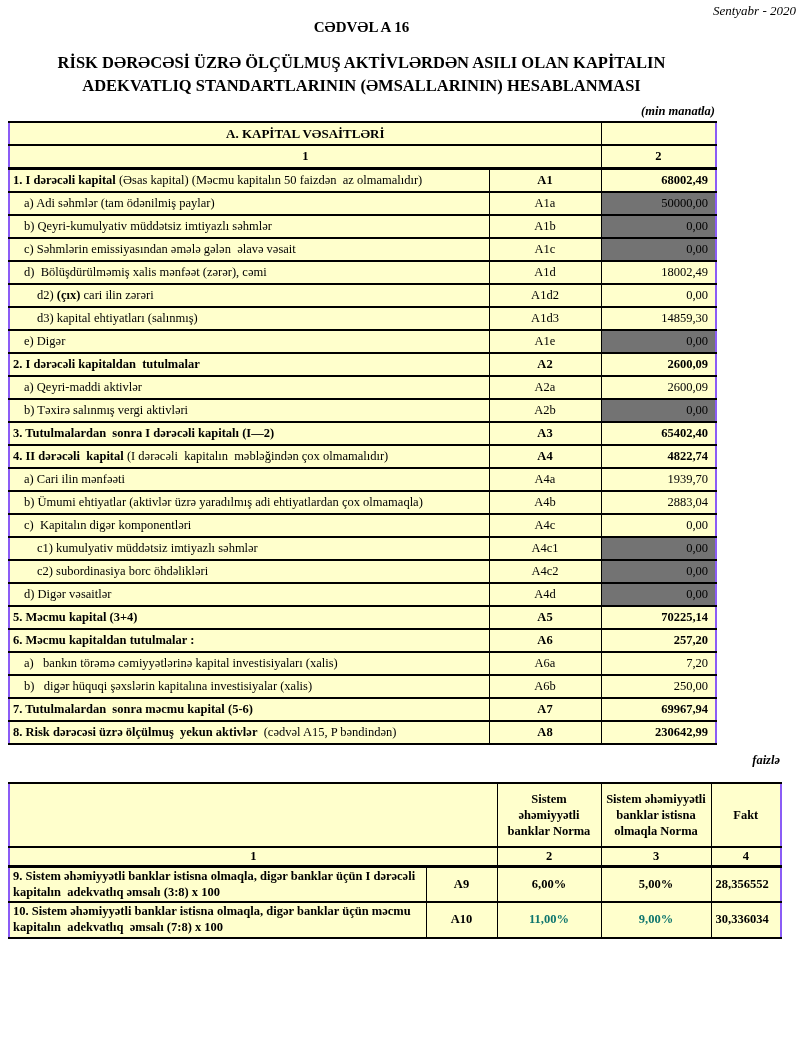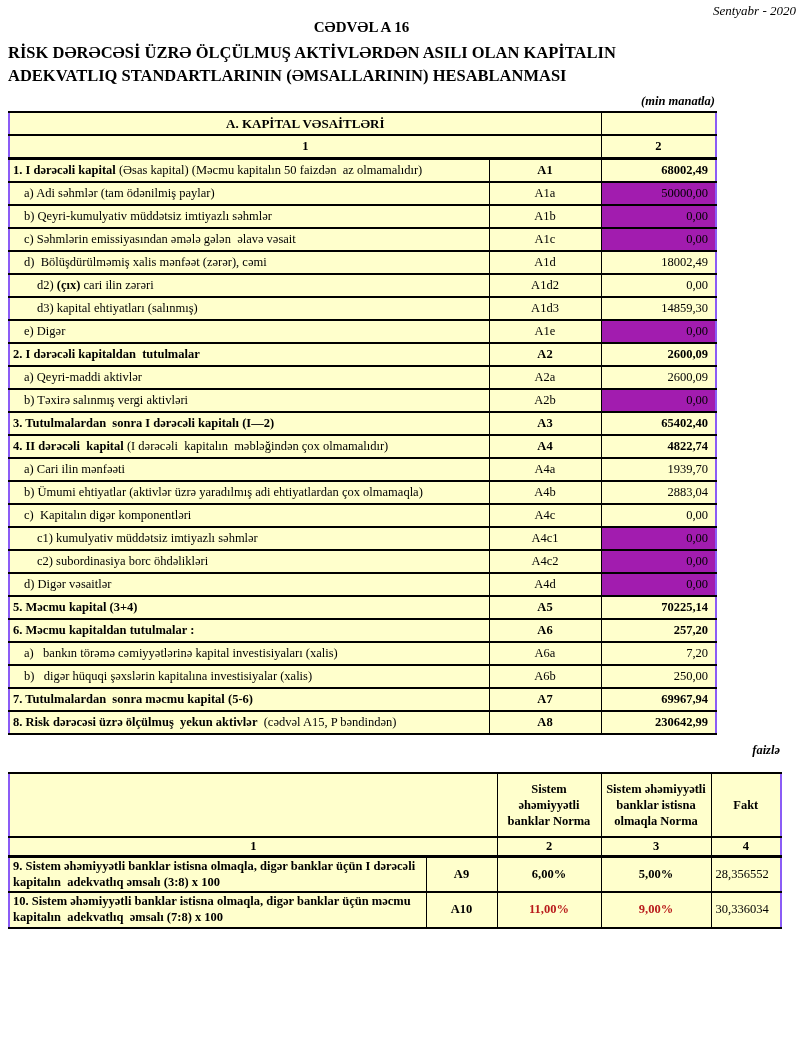--- a/index.html
+++ b/index.html
@@ -1,21 +1,21 @@
 <!DOCTYPE html>
 <html><head>
 <meta charset="utf-8">
 <style>
   html,body{margin:0;padding:0;background:#ffffff;}
   body{width:800px;height:1040px;font-family:"Liberation Serif",serif;color:#000;}
   .page{position:relative;width:800px;height:1040px;overflow:hidden;}
   .date-note{position:absolute;top:3px;right:4px;font-style:italic;font-size:13px;}
   .content{padding-left:8px;}
   .table-ref{width:707px;text-align:center;font-weight:bold;font-size:15px;padding-top:19px;}
-  .main-title{width:707px;text-align:left;font-weight:bold;font-size:16.5px;line-height:23px;margin-top:5px;}
+  .main-title{width:707px;text-align:center;font-weight:bold;font-size:16.5px;line-height:23px;margin-top:15px;}
   .unit-note{width:707px;text-align:right;font-weight:bold;font-style:italic;font-size:12.5px;margin-top:7px;margin-bottom:2px;}
   .unit-note2{width:772px;text-align:right;font-weight:bold;font-style:italic;font-size:12.5px;margin-top:8px;margin-bottom:14px;}
 
   table{border-collapse:collapse;table-layout:fixed;border:2px solid #8b5cf6;}
   td{border:1px solid #000;border-top-width:2px;border-bottom-width:2px;
      background:#FFFFCC;font-size:12.5px;padding:1px 4px;vertical-align:middle;
      overflow:hidden;}
   #capital-table{width:707px;}
   #ratio-table{width:772px;}
 
@@ -28,29 +28,29 @@
   tr.h-a6a td{height:49px;margin-top:26px;}
   tr.h-a6b td{height:28px;}
   tr.h-a8 td{height:29px;}
 
   .lab{text-align:left;white-space:pre-wrap;padding-left:3px;}
   .lab .bld{font-weight:bold;}
   .ind1{padding-left:14px;}
   .ind2{padding-left:27px;}
   .code{text-align:center;}
   .val{text-align:right;padding-right:7px;}
-  td.white{background:#a21caf;}
+  td.white{background:#737373;}
   tr.sec .code,tr.sec .val{font-weight:bold;}
 
   #ratio-table .rt-head td{height:60px;text-align:center;font-weight:bold;line-height:1.3;}
   #ratio-table tr.rt-row td{height:28px;}
   #ratio-table .rt-lab{text-align:left;font-weight:bold;white-space:pre-wrap;padding-left:3px;line-height:1.25;}
   #ratio-table .pct{text-align:center;font-weight:bold;}
-  #ratio-table .fact{text-align:center;font-weight:normal;padding-right:16px;}
-  .red{color:#b91c1c;}
+  #ratio-table .fact{text-align:center;font-weight:bold;padding-right:16px;}
+  .red{color:#0f766e;}
 </style>
 </head>
 <body>
 
 <div class="page">
   <div class="date-note">Sentyabr - 2020</div>
 
   <div class="content">
     <div class="table-ref">CƏDVƏL A 16</div>
     <div class="main-title">

